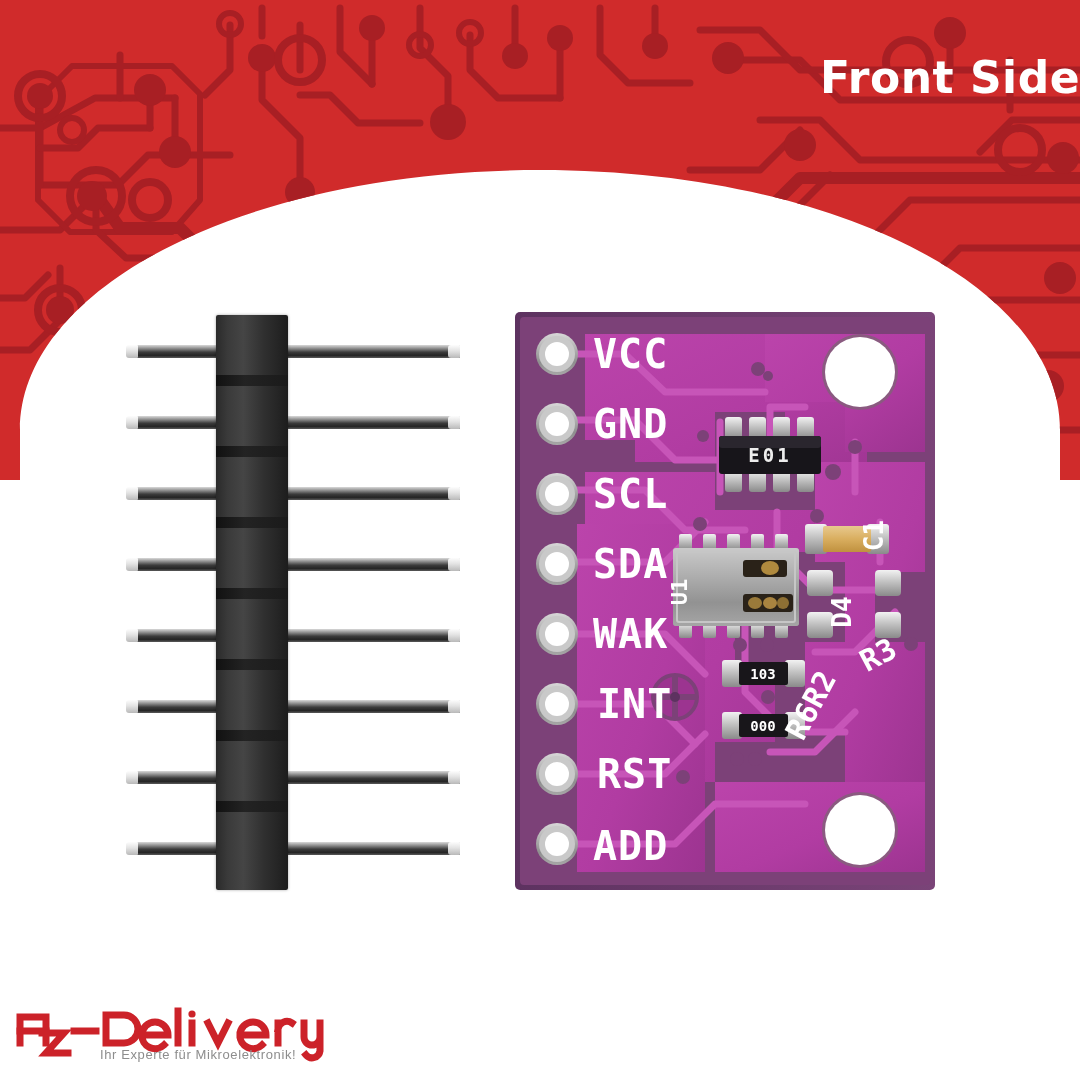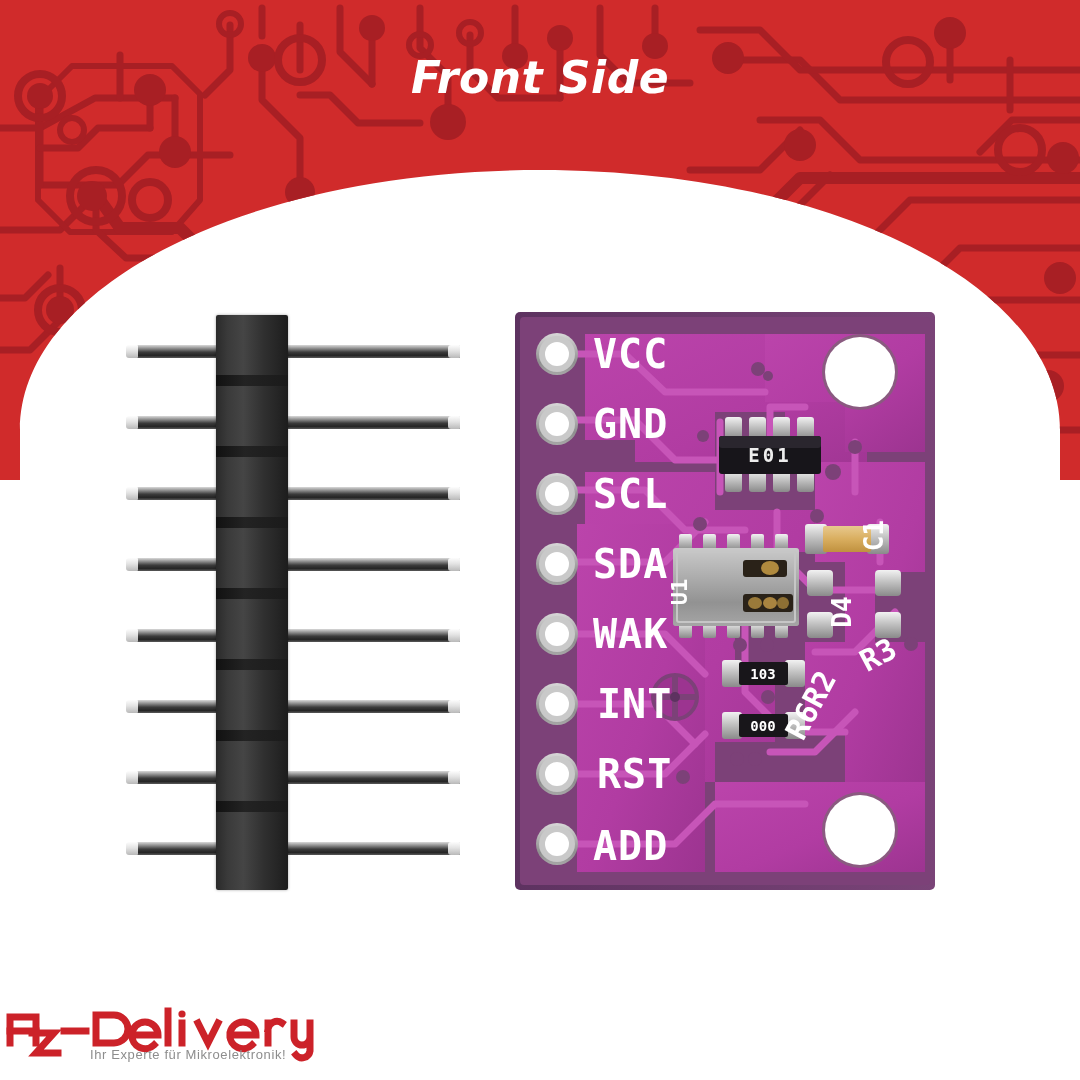--- a/index.html
+++ b/index.html
@@ -10,26 +10,25 @@
     position:relative;
   }
   .stage{position:absolute;inset:0;width:1080px;height:1080px;overflow:hidden;background:#ffffff;}
 
   
   .header-band{position:absolute;left:0;top:0;width:1080px;height:480px;overflow:hidden;}
   .header-band svg{display:block;}
 
   .title{
     position:absolute;left:0;top:52px;width:1080px;
-    text-align:center;
+    text-align:right;
     font-size:44px;font-weight:bold;color:#ffffff;
     letter-spacing:0.5px;
     font-family:"DejaVu Sans", sans-serif;
     z-index:6;
-    font-style:italic;
   }
 
   
   .pinheader{position:absolute;left:118px;top:315px;width:355px;height:575px;}
   .ph-body{
     position:absolute;left:98px;top:0px;width:72px;height:575px;
     background:linear-gradient(90deg,#2a2a2a 0%,#3a3a3a 16%,#454545 38%,#303030 66%,#1d1d1d 100%);
     border-radius:2px;
     box-shadow:0 0 3px rgba(0,0,0,.35);
   }
@@ -46,21 +45,21 @@
     position:absolute;width:12px;height:13px;
     background:linear-gradient(180deg,#fdfdfd 0%,#e3e3e3 45%,#b9b9b9 100%);
     border-radius:3px 1px 1px 3px;
   }
 
   
   .pcb{position:absolute;left:515px;top:312px;width:420px;height:578px;}
   .pcb svg{display:block;}
 
   
-  .logo{position:absolute;left:2px;top:995px;width:330px;height:70px;}
+  .logo{position:absolute;left:12px;top:995px;width:330px;height:70px;}
   .logo svg{display:block;}
 </style>
 </head>
 <body>
 
 <div class="stage">
 
   <div class="header-band">
     <svg width="1080" height="480" viewBox="0 0 1080 480" xmlns="http://www.w3.org/2000/svg">
       <defs>

